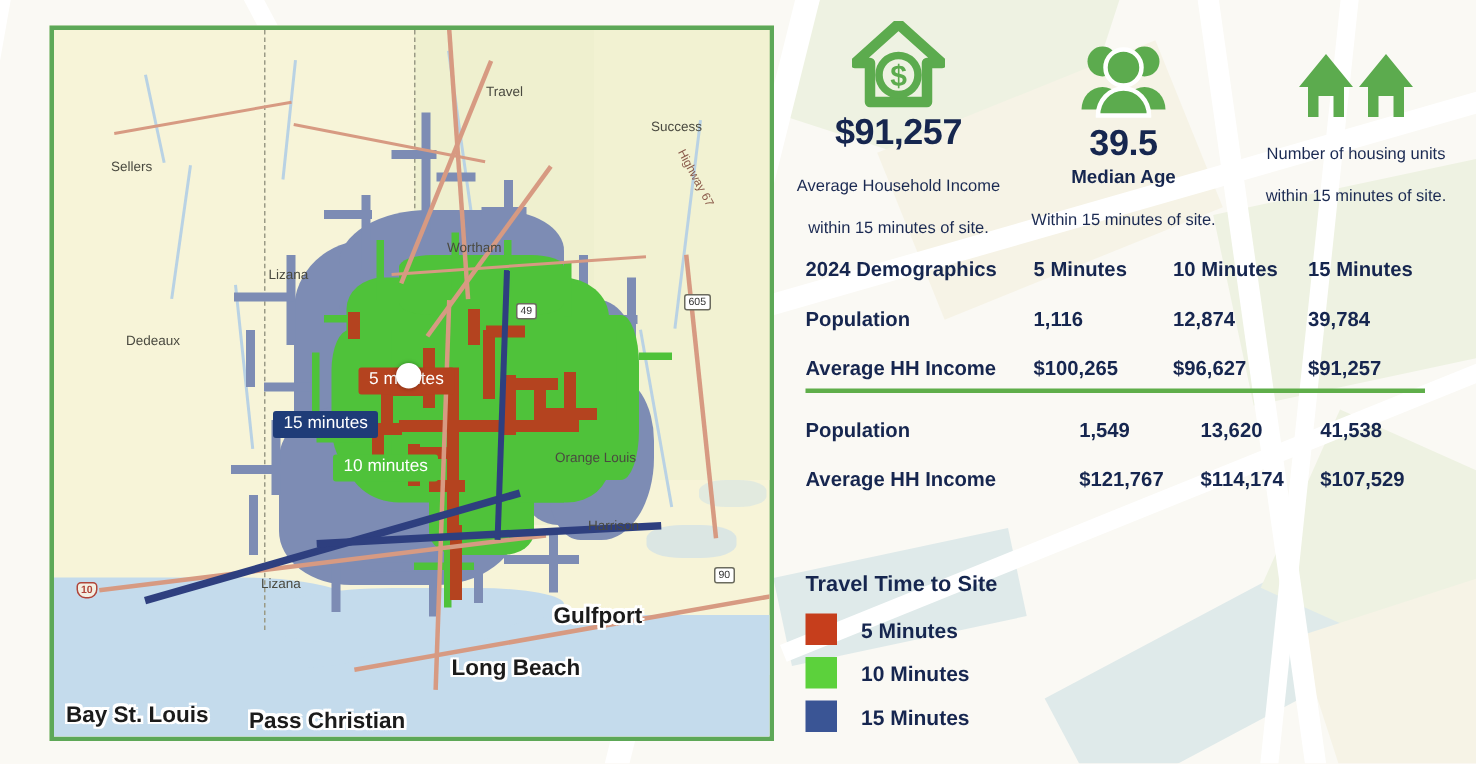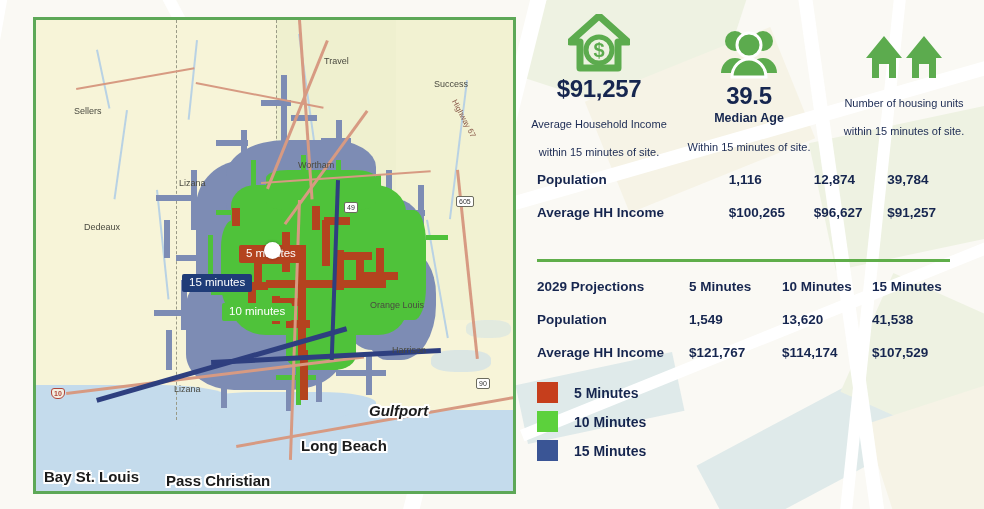--- a/index.html
+++ b/index.html
@@ -373,21 +373,21 @@
       <div class="place-label" style="left:356px;top:325px;">Harrison</div>
       <div class="place-label" style="left:138px;top:364px;">Lizana</div>
 
       <div class="hwy-text" style="left:422px;top:78px;transform:rotate(62deg);">Highway 67</div>
 
       <div class="hwy-shield" style="left:308px;top:182px;">49</div>
       <div class="hwy-shield" style="left:420px;top:176px;">605</div>
       <div class="hwy-shield" style="left:440px;top:358px;">90</div>
       <div class="hwy-shield interstate" style="left:15px;top:368px;">10</div>
 
-      <div class="city-label" style="left:333px;top:382px;font-style:italic;">Gulfport</div>
+      <div class="city-label" style="left:333px;top:382px;">Gulfport</div>
       <div class="city-label" style="left:265px;top:417px;">Long Beach</div>
       <div class="city-label" style="left:130px;top:452px;">Pass Christian</div>
       <div class="city-label" style="left:8px;top:448px;">Bay St. Louis</div>
 
       <div class="map-tag tag-5" style="left:203px;top:225px;">5 minutes</div>
       <div class="map-tag tag-15" style="left:146px;top:254px;">15 minutes</div>
       <div class="map-tag tag-10" style="left:186px;top:283px;">10 minutes</div>
 
       <div class="site-dot" style="left:228px;top:222px;"></div>
     </div>
@@ -433,61 +433,62 @@
             <path d="M44 26 L62 4 L80 26 L74 26 L74 46 L67 46 L67 32 L57 32 L57 46 L50 46 L50 26 Z" fill="#5cab4e"></path>
           </svg>
         </div>
         <div class="sub">Number of housing units</div>
         <div class="sub">within 15 minutes of site.</div>
       </div>
     </div>
 
     <table class="data-table" id="table-2024">
       <tbody>
+        <tr class="hdr">
+          <td class="col-label">2024 Demographics</td>
+          <td class="col-v1">5 Minutes</td>
+          <td class="col-v2">10 Minutes</td>
+          <td class="col-v3">15 Minutes</td>
+        </tr>
         <tr class="body">
           <td>Population</td>
           <td>1,116</td>
           <td>12,874</td>
           <td>39,784</td>
         </tr>
         <tr class="body">
           <td>Average HH Income</td>
           <td>$100,265</td>
           <td>$96,627</td>
           <td>$91,257</td>
         </tr>
       </tbody>
     </table>
 
     <div id="table-divider"></div>
 
     <table class="data-table" id="table-2029">
       <tbody>
-        <tr class="hdr">
-          <td class="col-label">2029 Projections</td>
-          <td class="col-v1">5 Minutes</td>
-          <td class="col-v2">10 Minutes</td>
-          <td class="col-v3">15 Minutes</td>
-        </tr>
         <tr class="body">
           <td>Population</td>
           <td>1,549</td>
           <td>13,620</td>
           <td>41,538</td>
         </tr>
         <tr class="body">
           <td>Average HH Income</td>
           <td>$121,767</td>
           <td>$114,174</td>
           <td>$107,529</td>
         </tr>
       </tbody>
     </table>
 
     <div id="legend">
+      <div id="legend-title">Travel Time to Site</div>
 
       <div class="legend-item">
         <span class="legend-swatch" style="background:#C63E1C;"></span>
         <span class="legend-text">5 Minutes</span>
       </div>
       <div class="legend-item">
         <span class="legend-swatch" style="background:#5CD13C;"></span>
         <span class="legend-text">10 Minutes</span>
       </div>
       <div class="legend-item">

